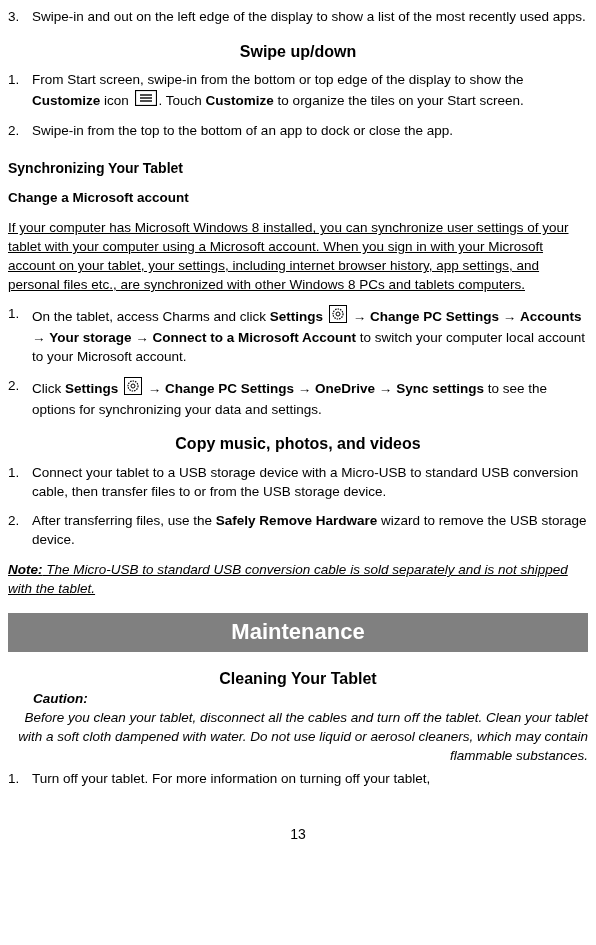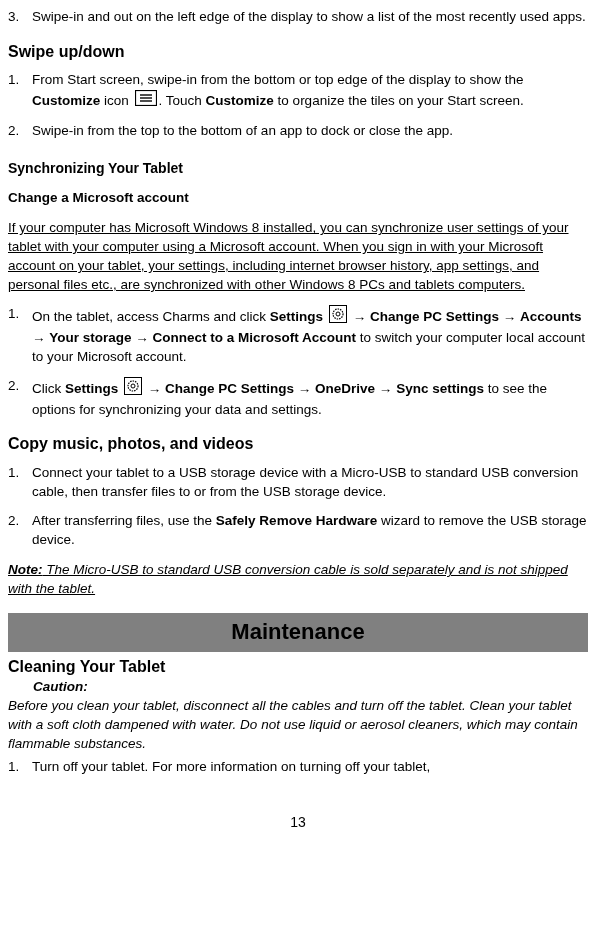--- a/index.html
+++ b/index.html
@@ -21,20 +21,21 @@
     width: 24px;
     flex-shrink: 0;
   }
   .ol-item .txt {
     flex: 1;
   }
   h3 {
     font-size: 16px;
     font-weight: bold;
     margin: 14px 0 8px 0;
+    text-align: center;
   }
   h2 {
     font-size: 14px;
     font-weight: bold;
     margin: 18px 0 8px 0;
   }
   .sub-b {
     font-weight: bold;
     margin: 10px 0 6px 0;
   }
@@ -43,30 +44,30 @@
   .icon-box {
     display: inline-block;
     vertical-align: middle;
     margin: 0 2px;
   }
   .note {
     font-style: italic;
   }
   .chapter-bar {
     background: #808080;
-    color: #000000;
+    color: #ffffff;
     text-align: center;
     font-size: 22px;
     font-weight: bold;
     padding: 4px 0;
     margin-top: 14px;
   }
   .tight { margin-top: 2px; margin-bottom: 0; }
   .caution-lbl { font-style: italic; font-weight: bold; margin-left: 25px; }
-  .caution-body { font-style: italic; }
+  .caution-body { font-style: italic; text-align: right; }
   .page-num {
     text-align: center;
     font-size: 14px;
     margin-top: 36px;
   }
 </style>
 </head>
 <body>
 
 <div class="ol-item">
@@ -134,21 +135,21 @@
     <span>After transferring files, use the </span><span class="bold">Safely Remove Hardware</span><span> wizard to remove the USB storage device.</span>
   </div>
 </div>
 
 <p class="note">
   <span class="bold" style="font-style:italic;">Note:</span><span> The Micro-USB to standard USB conversion cable is sold separately and is not shipped with the tablet.</span>
 </p>
 
 <div class="chapter-bar">Maintenance</div>
 
-<h3 class="tight" style="margin-top:4px;">Cleaning Your Tablet</h3>
+<h3 class="tight" style="margin-top:16px;">Cleaning Your Tablet</h3>
 <div class="caution-lbl">Caution:</div>
 <div class="caution-body">Before you clean your tablet, disconnect all the cables and turn off the tablet. Clean your tablet with a soft cloth dampened with water. Do not use liquid or aerosol cleaners, which may contain flammable substances.</div>
 
 <div class="ol-item" style="margin-top:4px;">
   <div class="num">1.</div>
   <div class="txt">Turn off your tablet. For more information on turning off your tablet,</div>
 </div>
 
 <div class="page-num">13</div>
 

